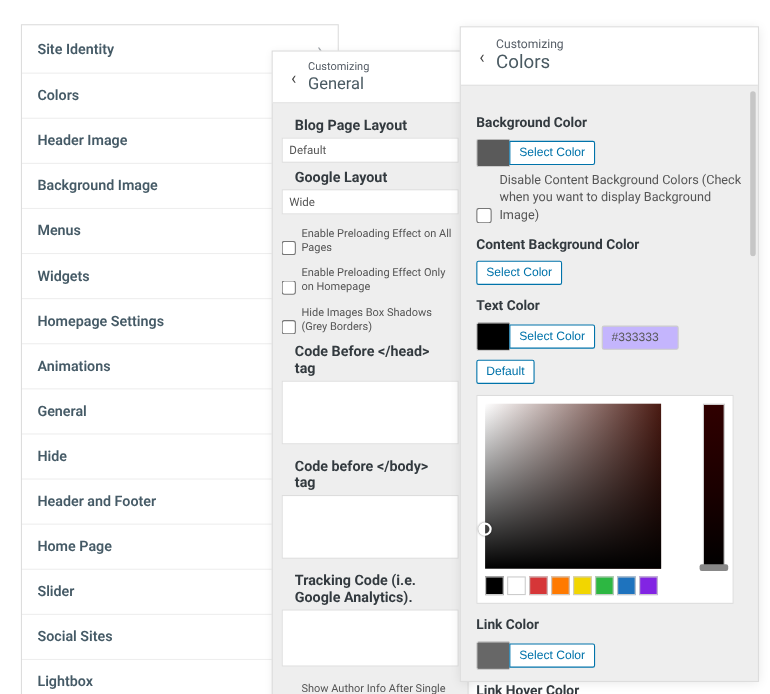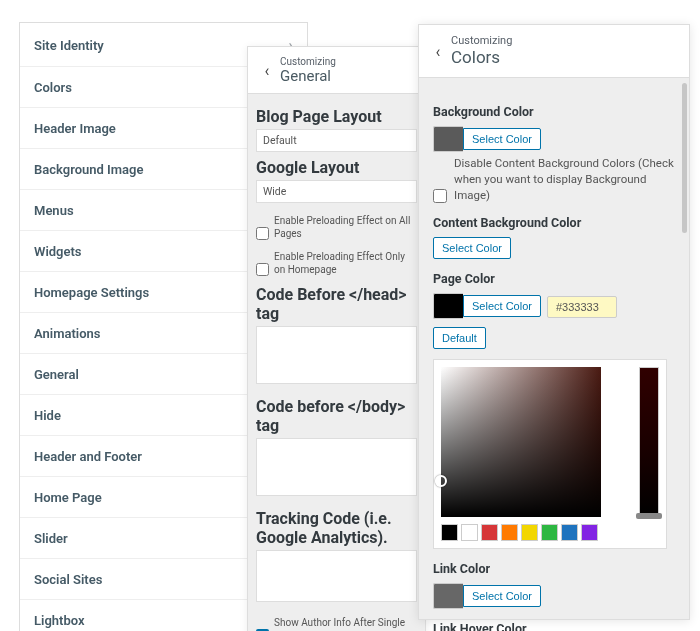--- a/index.html
+++ b/index.html
@@ -59,21 +59,21 @@
     display: flex;
     align-items: center;
     justify-content: center;
     color: #444;
     font-size: 16px;
     cursor: pointer;
   }
   .head-txt .sub { color: #555d66; font-size: 10px; line-height: 1.1; text-align: center; }
   .head-txt .title { color: #4a5a62; font-size: 15px; font-weight: 400; line-height: 1.2; }
   .panel-body { padding: 9px 8px 14px 8px; font-size: 10.5px; color: #444; }
-  .lbl { font-weight: 700; font-size: 16px; color: #333a3f; margin: 4px 0 3px; display: block; }
+  .lbl { font-weight: 700; font-size: 13px; color: #333a3f; margin: 4px 12px 3px; display: block; }
   .sel {
     width: 100%;
     background: #fff;
     border: 1px solid #ddd;
     padding: 4px 6px;
     font-size: 10.5px;
     color: #555;
     margin-bottom: 6px;
   }
   .chk { display: flex; align-items: flex-end; gap: 5px; padding: 5px 0; color: #555; font-size: 10px; line-height: 1.3; }
@@ -134,21 +134,21 @@
     background: #fff;
   }
   .btn.join { border-top-left-radius: 0; border-bottom-left-radius: 0; border-top-right-radius: 2px; border-bottom-right-radius: 2px; }
   .btn.solo { border-radius: 2px; }
   .hexin {
     width: 70px;
     padding: 4px 8px;
     font-size: 11px;
     border: 1px solid #ccc;
     color: #555;
-    background:#fef9c3;
+    background:#c4b5fd;
     border-radius:2px;
   }
   .gap4 { display: flex; align-items: center; gap: 6px; flex-wrap: wrap; }
 
   .picker {
     position: relative;
     margin-top: 10px;
     background: #fff;
     border: 1px solid #dcdcdc;
     padding: 7px;
@@ -271,20 +271,24 @@
     <div class="sel">Wide</div>
 
     <label class="chk">
       <input type="checkbox" style="">
       <span>Enable Preloading Effect on All Pages</span>
     </label>
     <label class="chk">
       <input type="checkbox" style="">
       <span>Enable Preloading Effect Only on Homepage</span>
     </label>
+    <label class="chk">
+      <input type="checkbox" style="">
+      <span>Hide Images Box Shadows (Grey Borders)</span>
+    </label>
 
     <span class="lbl">Code Before &lt;/head&gt; tag</span>
     <textarea class="ta" style=""></textarea>
 
     <span class="lbl">Code before &lt;/body&gt; tag</span>
     <textarea class="ta" style=""></textarea>
 
     <span class="lbl">Tracking Code (i.e. Google Analytics).</span>
     <textarea class="ta sm" style=""></textarea>
 
@@ -320,21 +324,21 @@
     </div>
 
     <label class="chk3">
       <input type="checkbox" style="">
       <span>Disable Content Background Colors (Check when you want to display Background Image)</span>
     </label>
 
     <span class="sec-lbl">Content Background Color</span>
     <button class="btn solo">Select Color</button>
 
-    <span class="sec-lbl">Page Color</span>
+    <span class="sec-lbl">Text Color</span>
     <div class="gap4">
       <div class="swatch-row">
         <div class="swatch lg" style="background:#000000"></div>
         <button class="btn join">Select Color</button>
       </div>
       <input class="hexin" value="#333333" style="">
       <button class="btn solo">Default</button>
     </div>
 
     <div class="picker">

